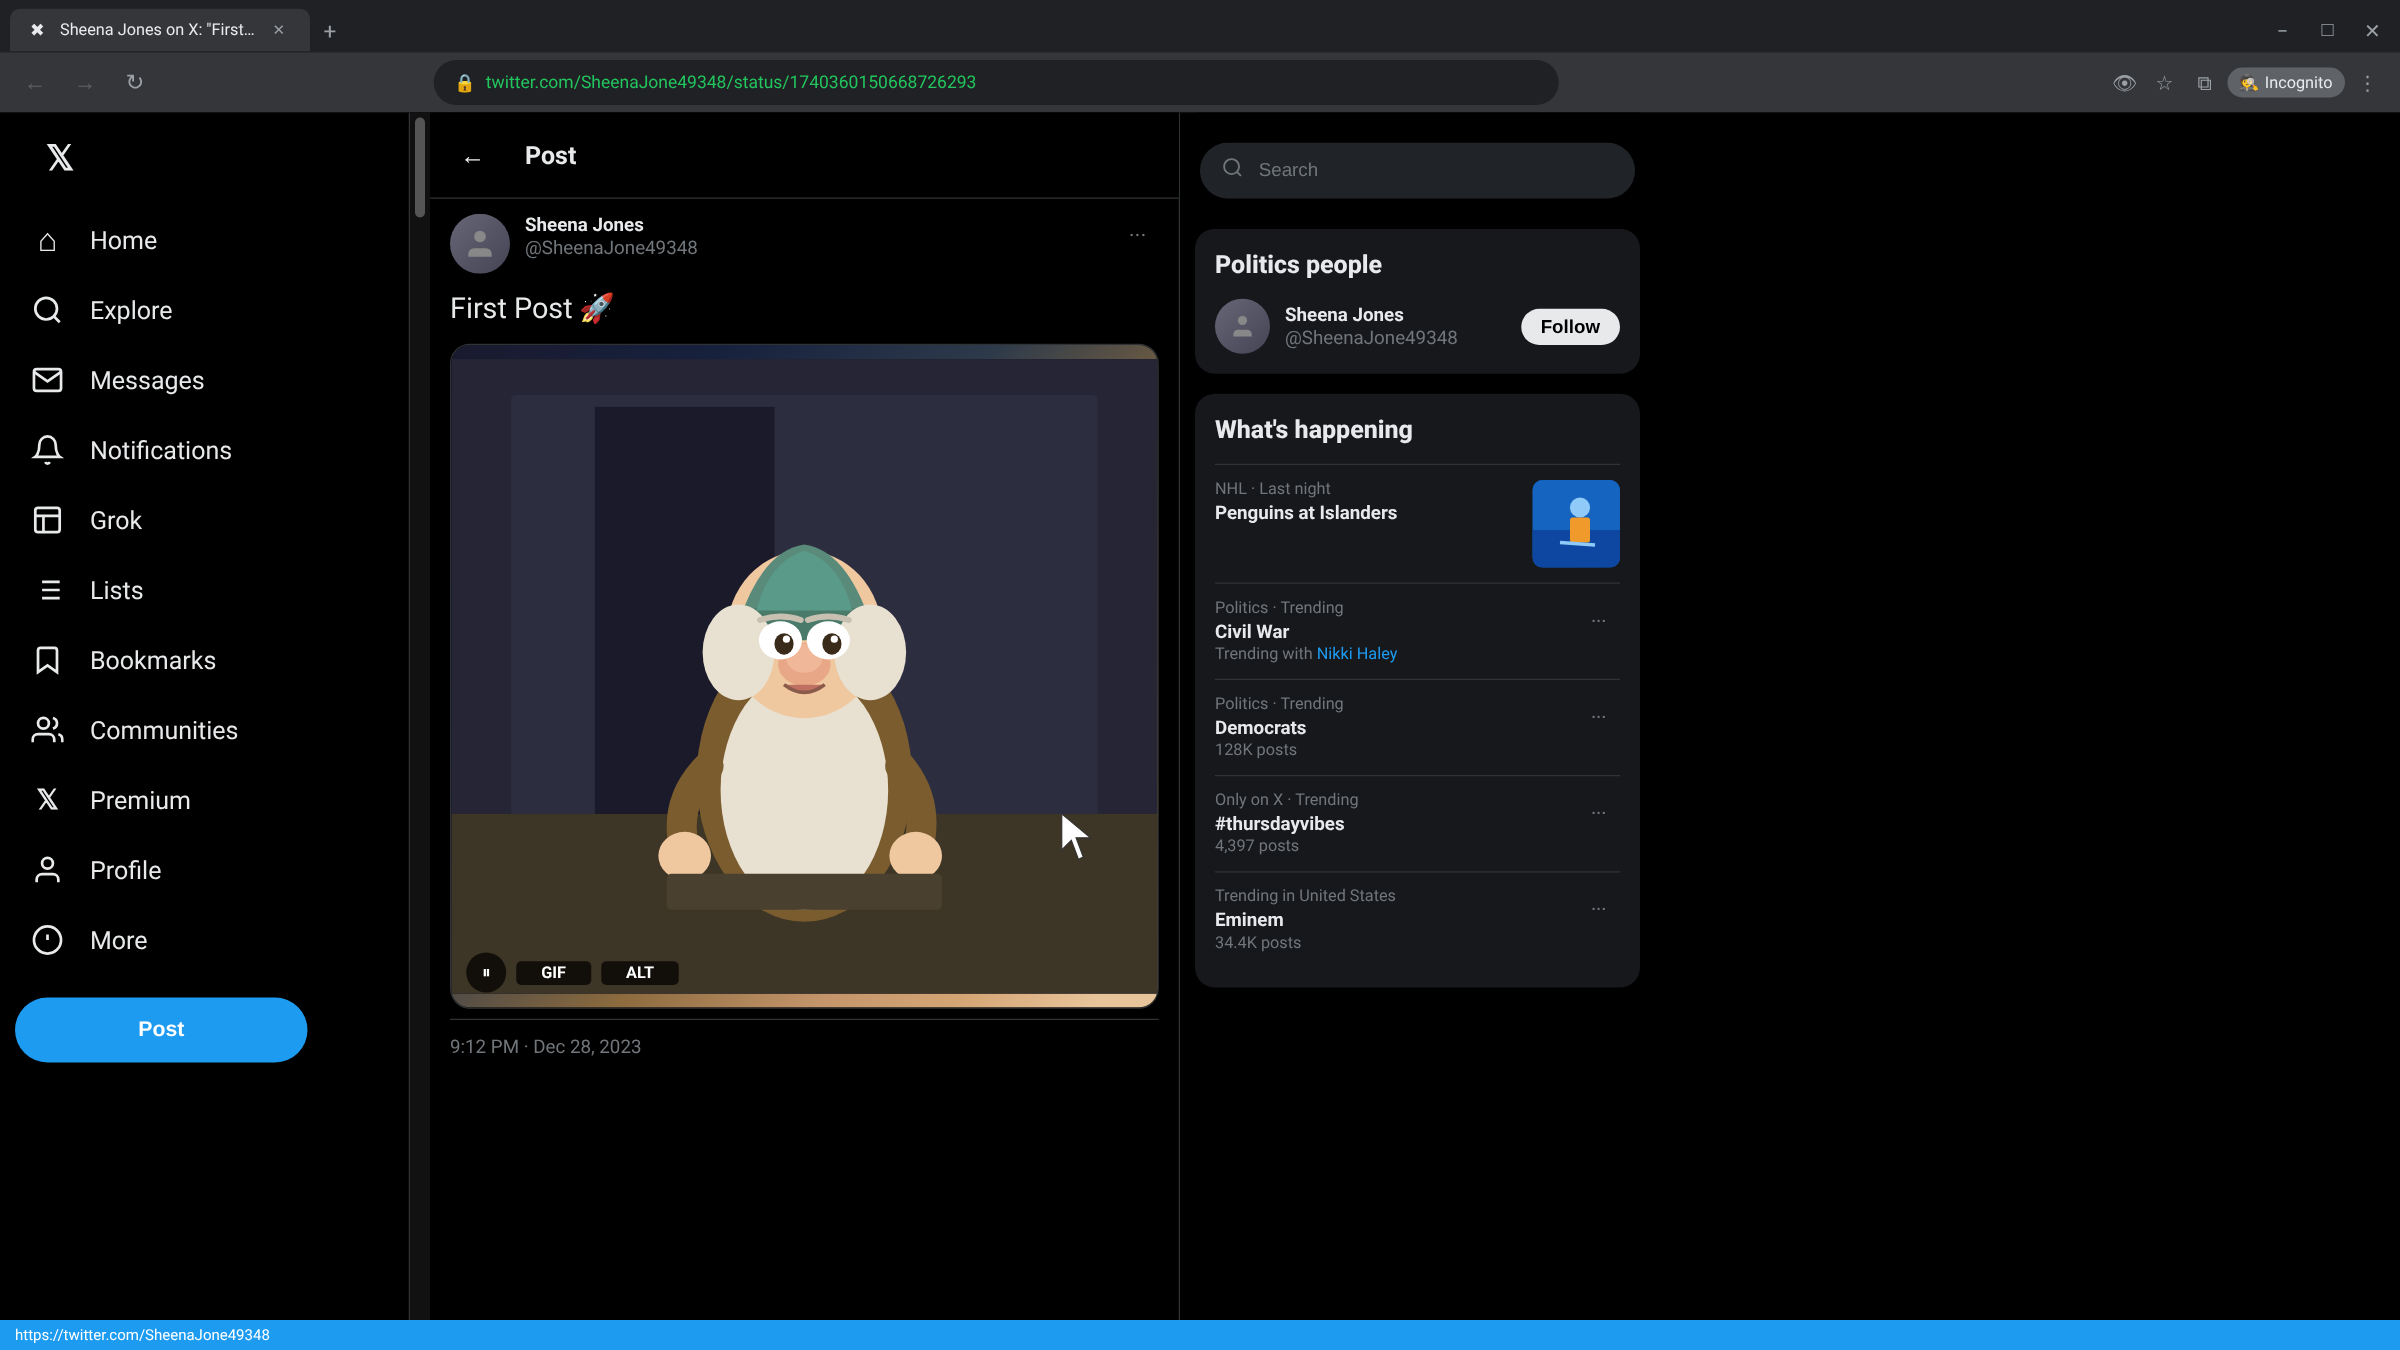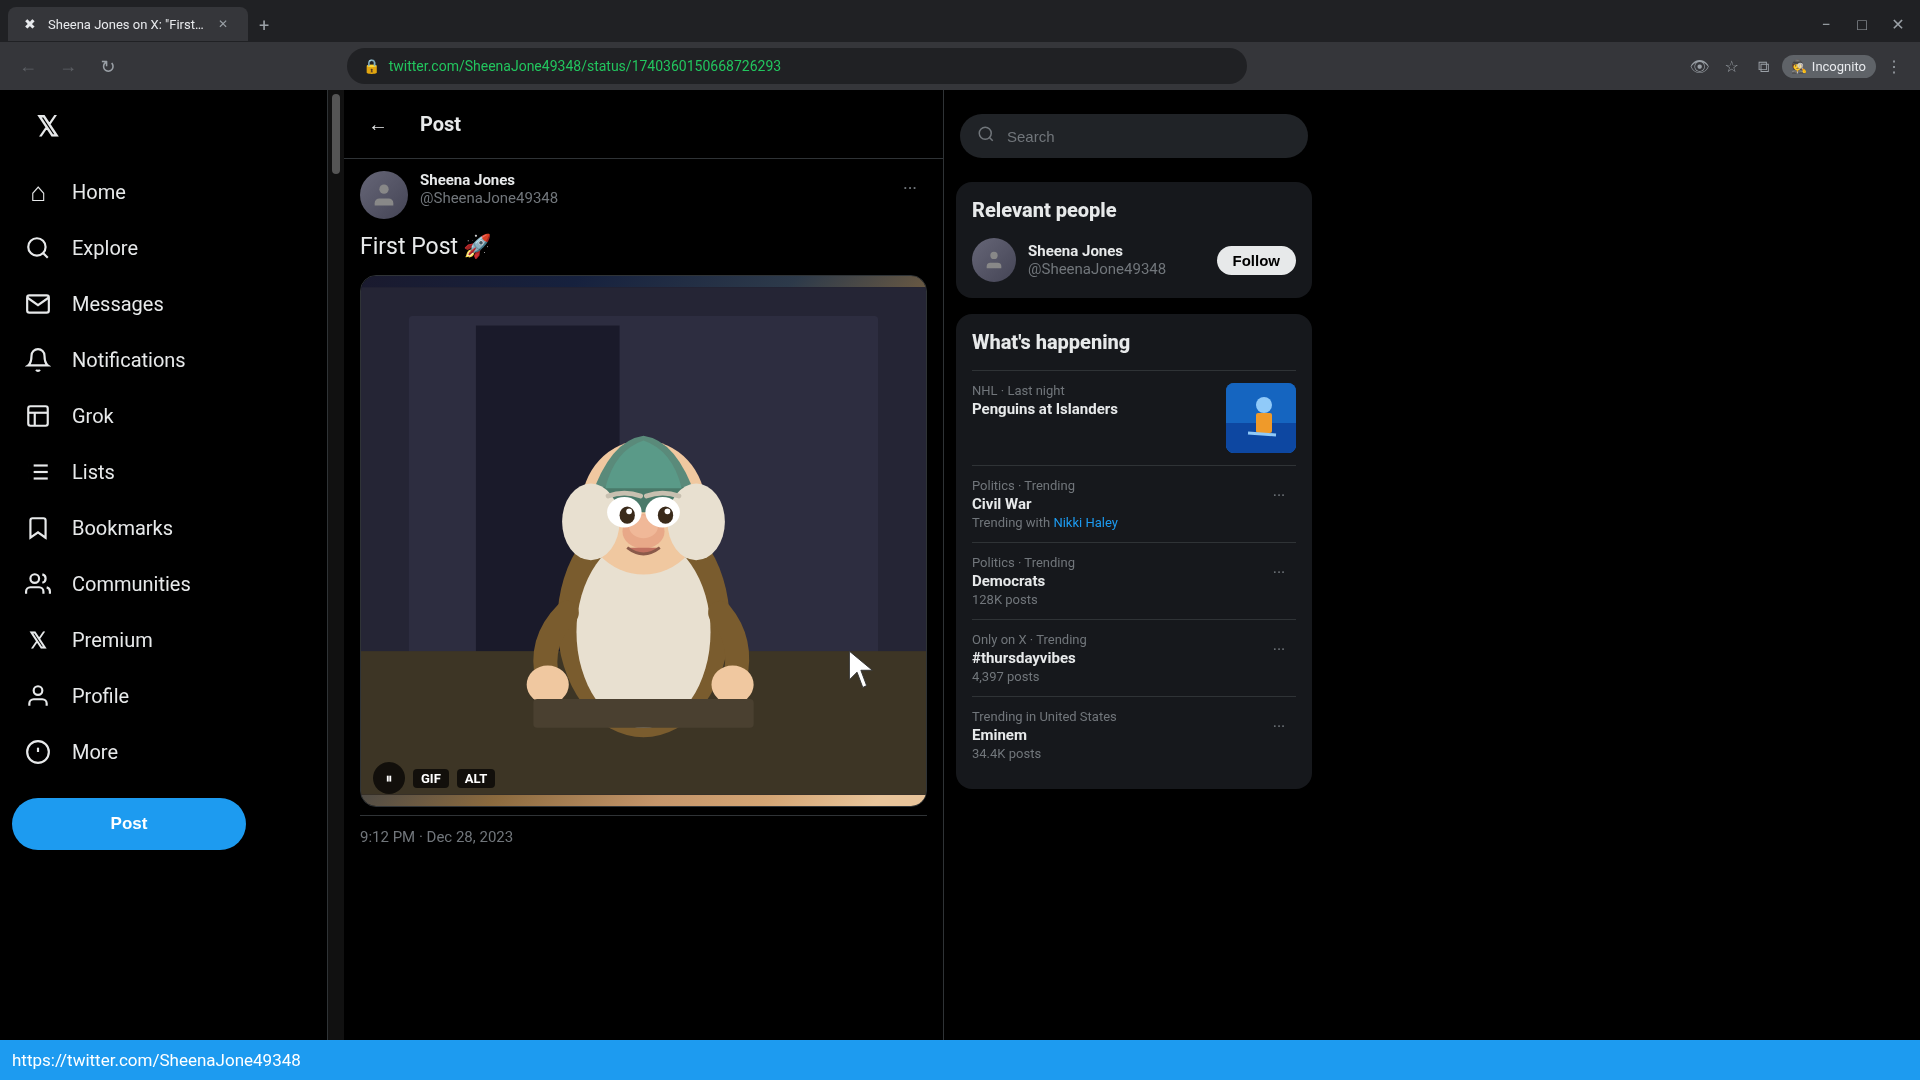--- a/index.html
+++ b/index.html
@@ -334,21 +334,21 @@
       background: rgba(0,0,0,0.7);
       display: flex; align-items: center; justify-content: center;
       cursor: pointer;
       color: #fff;
       font-size: 14px;
     }
     .media-tag {
       background: rgba(0,0,0,0.7);
       color: #fff;
       border-radius: 4px;
-      padding: 2px 8px;
+      padding: 2px 20px;
       font-size: 13px;
       font-weight: 700;
       cursor: pointer;
     }
 
     .tweet-timestamp {
       font-size: 15px;
       color: #71767b;
       padding: 12px 0;
       border-top: 1px solid #2f3336;
@@ -460,26 +460,26 @@
       border-radius: 8px;
       background: linear-gradient(135deg, #1565c0, #0d47a1);
       flex-shrink: 0;
       display: flex; align-items: center; justify-content: center;
       font-size: 30px;
       overflow: hidden;
     }
 
     
     .status-bar {
-      height: 40px;
+      height: 24px;
       background: #1d9bf0;
       display: flex;
       align-items: center;
       padding: 0 12px;
-      font-size: 17px;
+      font-size: 12px;
       color: #fff;
       flex-shrink: 0;
     }
   </style>
 </head>
 <body>
 
 <div class="browser-chrome">
   <div class="browser-titlebar">
     <div class="browser-tabs">
@@ -734,21 +734,21 @@
           <svg width="18" height="18" viewBox="0 0 24 24" fill="none" stroke="#71767b" stroke-width="2">
               <circle cx="11" cy="11" r="8"></circle>
               <line x1="21" y1="21" x2="16.65" y2="16.65"></line>
             </svg>
         </span>
         <input class="search-input" type="text" placeholder="Search" style="">
       </div>
     </div>
 
     <div class="sidebar-section">
-      <div class="sidebar-section-title">Relevant people</div>
+      <div class="sidebar-section-title">Politics people</div>
       <div class="relevant-person">
         <div class="relevant-avatar">
           <svg width="22" height="22" viewBox="0 0 24 24" fill="#888">
               <path d="M20 21v-2a4 4 0 0 0-4-4H8a4 4 0 0 0-4 4v2"></path>
               <circle cx="12" cy="7" r="4"></circle>
             </svg>
         </div>
         <div class="relevant-info">
           <div class="relevant-name">Sheena Jones</div>
           <div class="relevant-handle">@SheenaJone49348</div>

